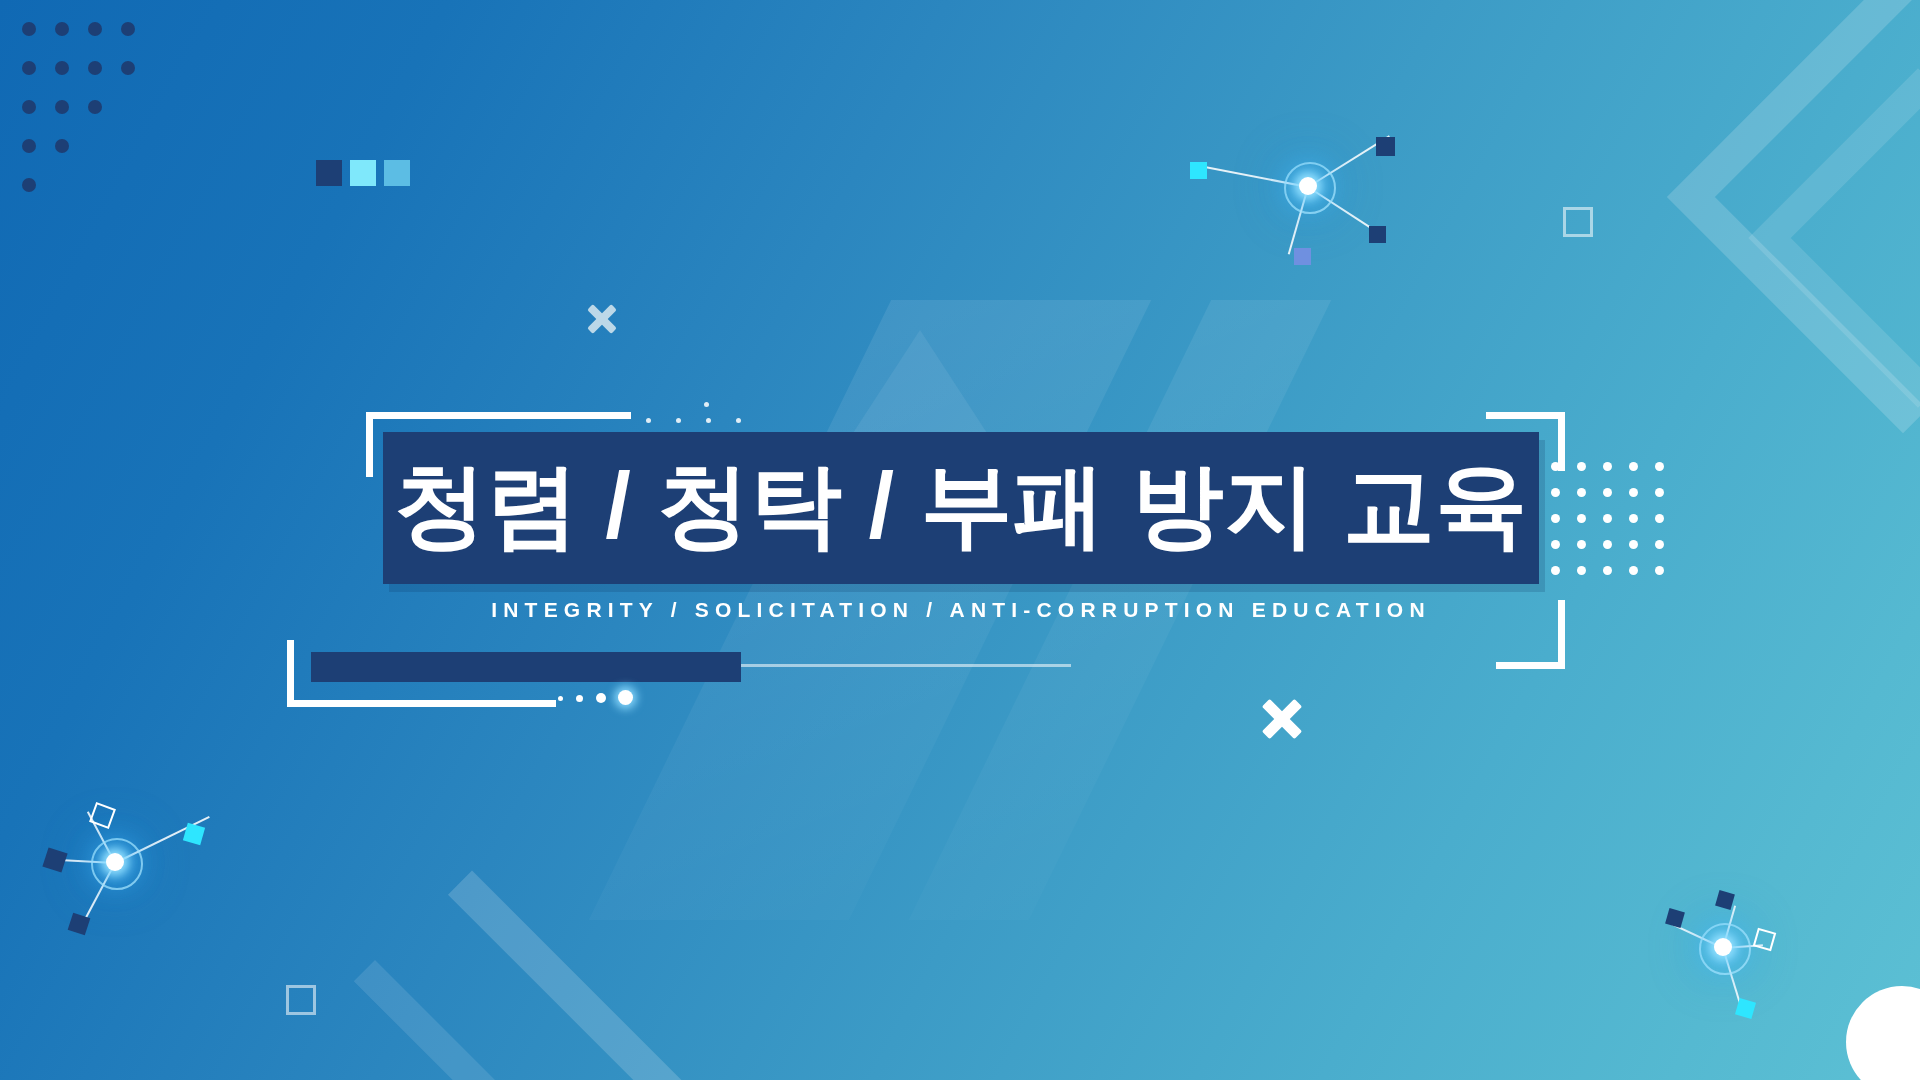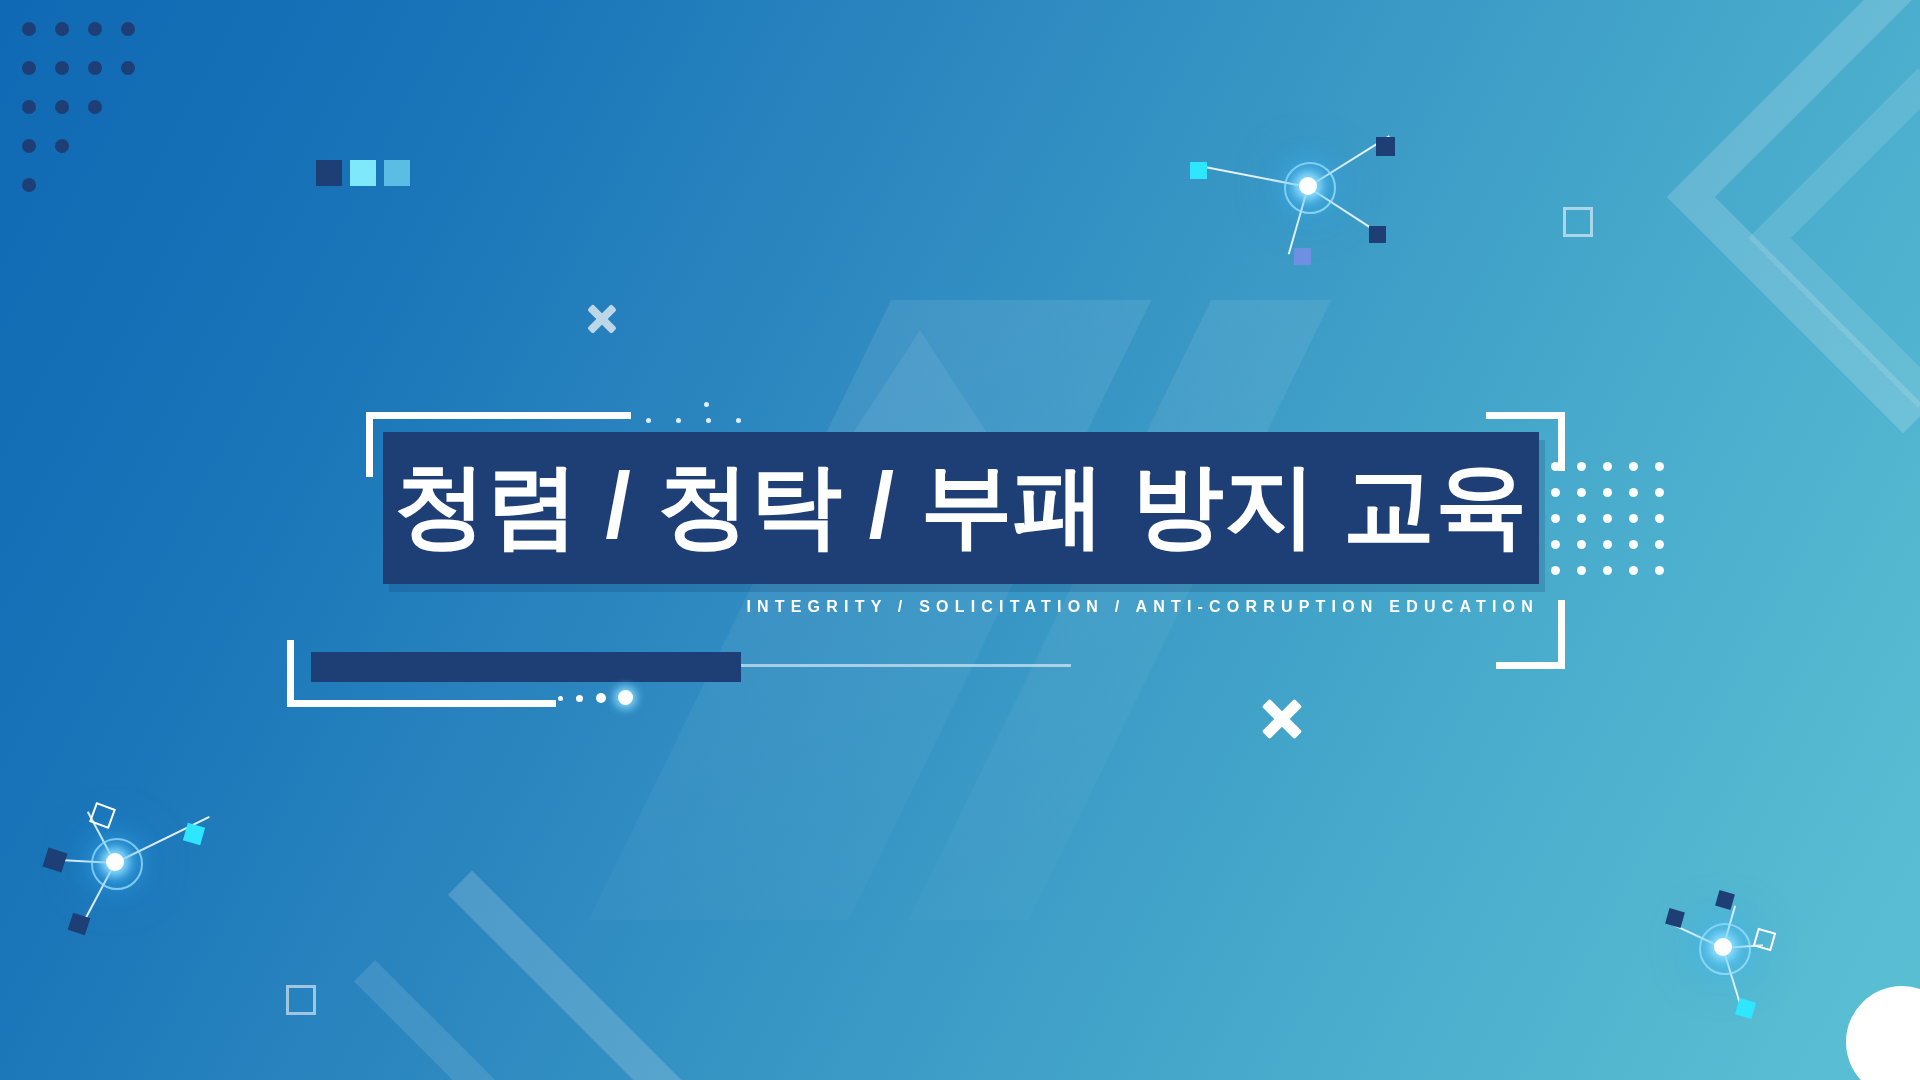--- a/index.html
+++ b/index.html
@@ -164,23 +164,23 @@
     line-height: 1;
     font-weight: 700;
     letter-spacing: 0.5px;
     white-space: nowrap;
     padding-bottom: 6px;
   }
   .subtitle {
     position: absolute;
     left: 383px; top: 598px;
     width: 1156px;
-    text-align: right;
+    text-align: center;
     color: #ffffff;
-    font-size: 16px;
+    font-size: 21px;
     font-weight: 700;
     letter-spacing: 6.2px;
     white-space: nowrap;
   }
   .accent-bar {
     position: absolute;
     left: 311px; top: 652px;
     width: 430px; height: 30px;
     background: #1d3f75;
   }

